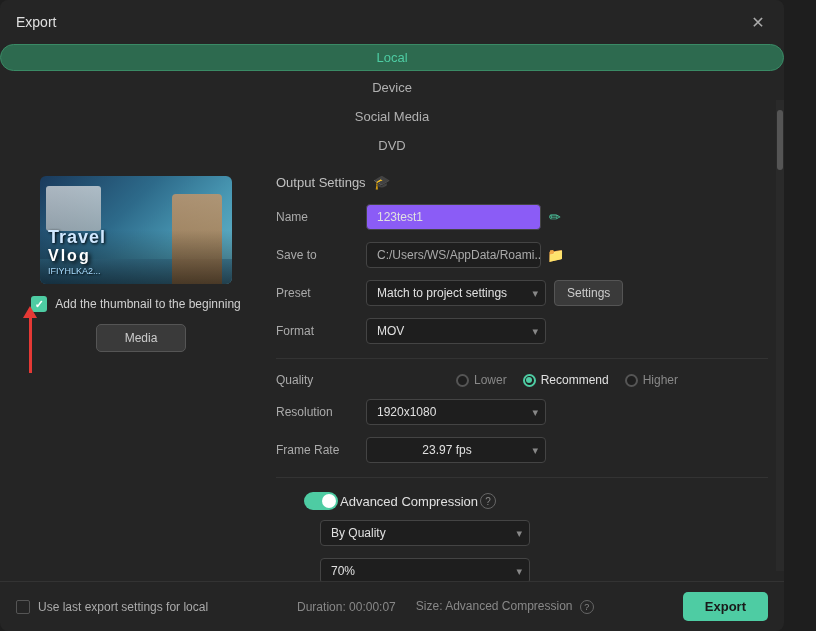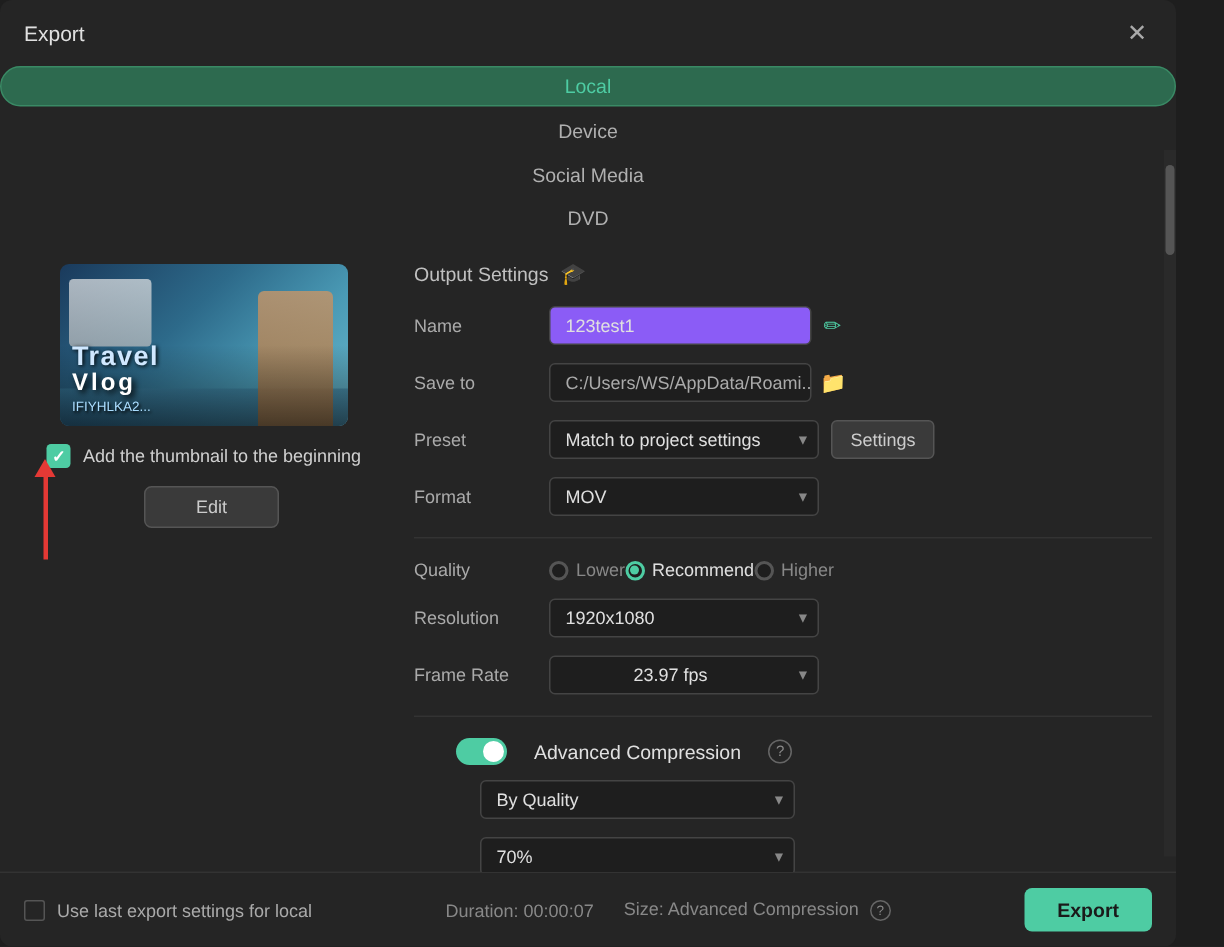--- a/index.html
+++ b/index.html
@@ -351,20 +351,22 @@
       border-radius: 4px;
       padding: 5px 12px;
       color: #ccc;
       font-size: 12px;
       cursor: pointer;
     }
 
     .quality-row {
       display: flex;
       align-items: center;
+      gap: 16px;
+      justify-content: center;
     }
 
     .radio-option {
       display: flex;
       align-items: center;
       gap: 5px;
       cursor: pointer;
     }
 
     .radio-circle {
@@ -402,21 +404,21 @@
 
     .divider {
       height: 1px;
       background: #333;
       margin: 14px 0;
     }
 
     .advanced-row {
       display: flex;
       align-items: center;
-      gap: 18px;
+      gap: 2px;
       margin-bottom: 10px;
       padding-left: 28px;
     }
 
     .toggle-switch {
       width: 34px;
       height: 18px;
       background: #4ecca3;
       border-radius: 9px;
       position: relative;
@@ -557,21 +559,21 @@
           <span class="check">✓</span>
         </div>
         <span class="checkbox-label">Add the thumbnail to the beginning</span>
 
         <div style="position:absolute; left:-10px; top:22px;">
           <div style="width:3px; height:55px; background:#e53935; position:absolute; left:8px; top:0;"></div>
           <div style="width:0; height:0; border-left:7px solid transparent; border-right:7px solid transparent; border-bottom:12px solid #e53935; position:absolute; left:2px; top:-12px;"></div>
         </div>
       </div>
 
-      <div class="edit-btn" style="margin-left:10px;">Edit</div>
+      <div class="edit-btn" style="margin-left:10px;">Media</div>
     </div>
 
     <div class="right-panel">
 
       <div class="section-title">
         <span>Output Settings</span>
         <span class="section-icon">🎓</span>
       </div>
 
       <div class="form-row">

